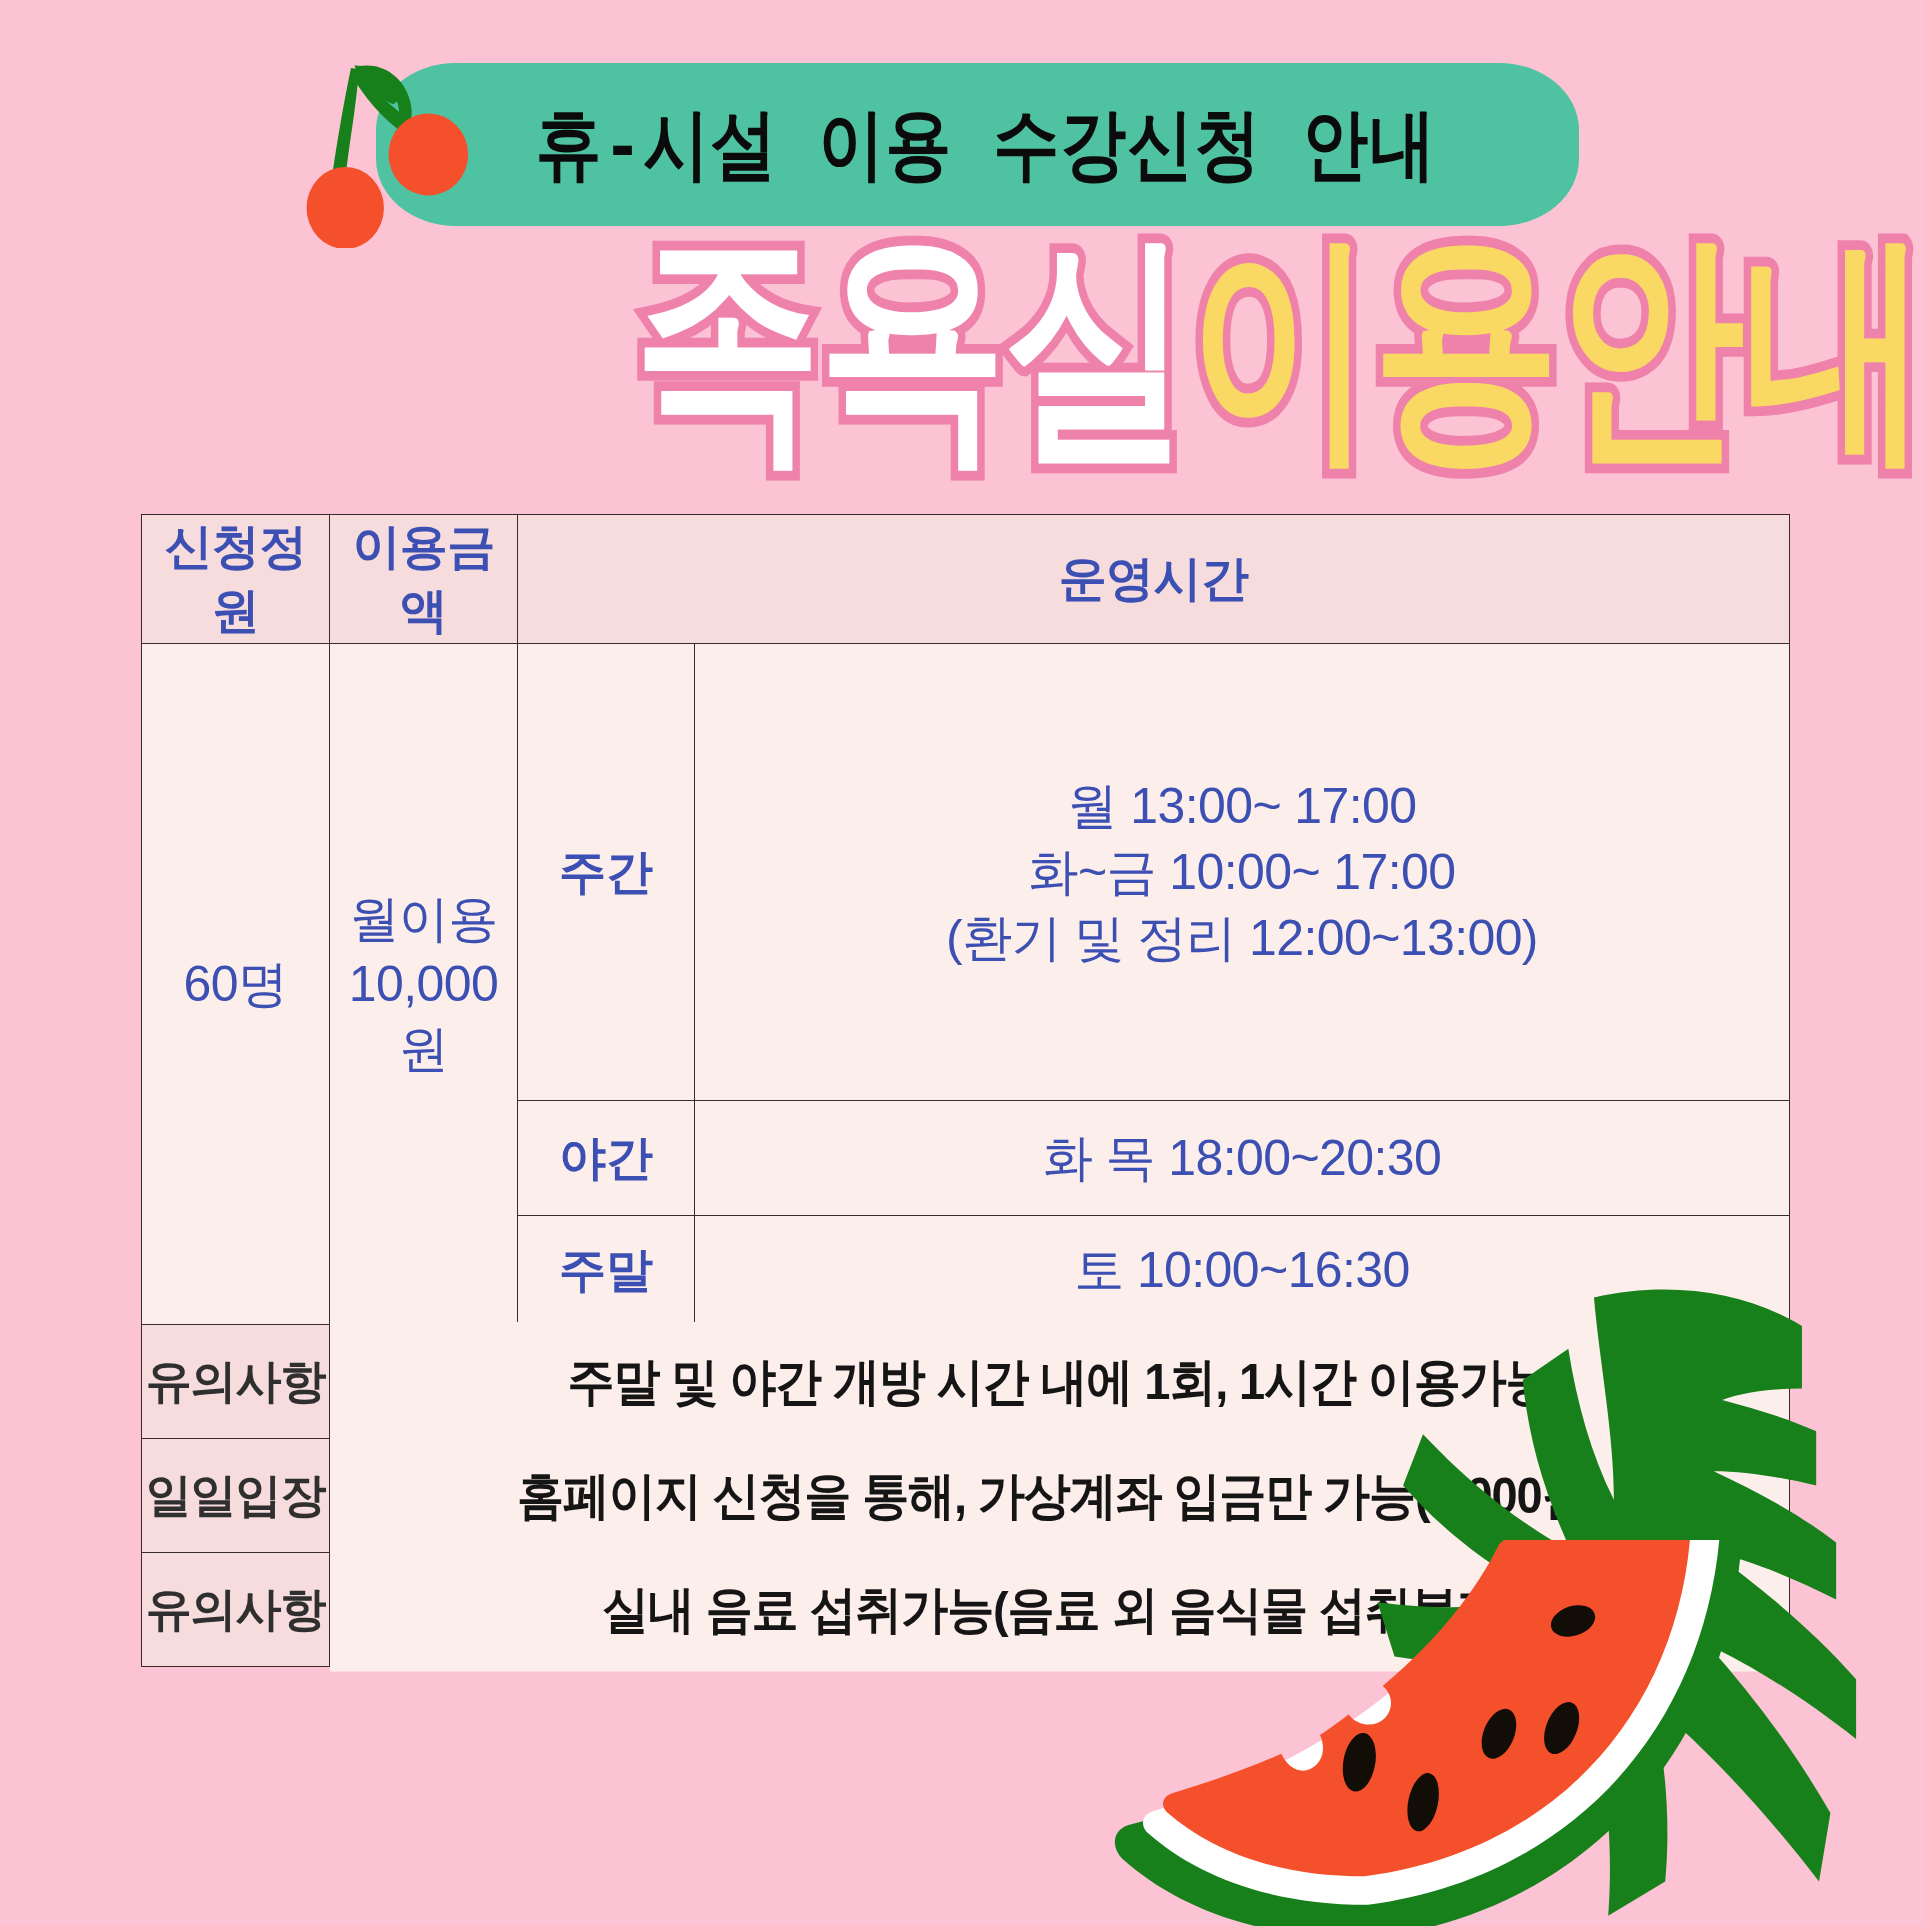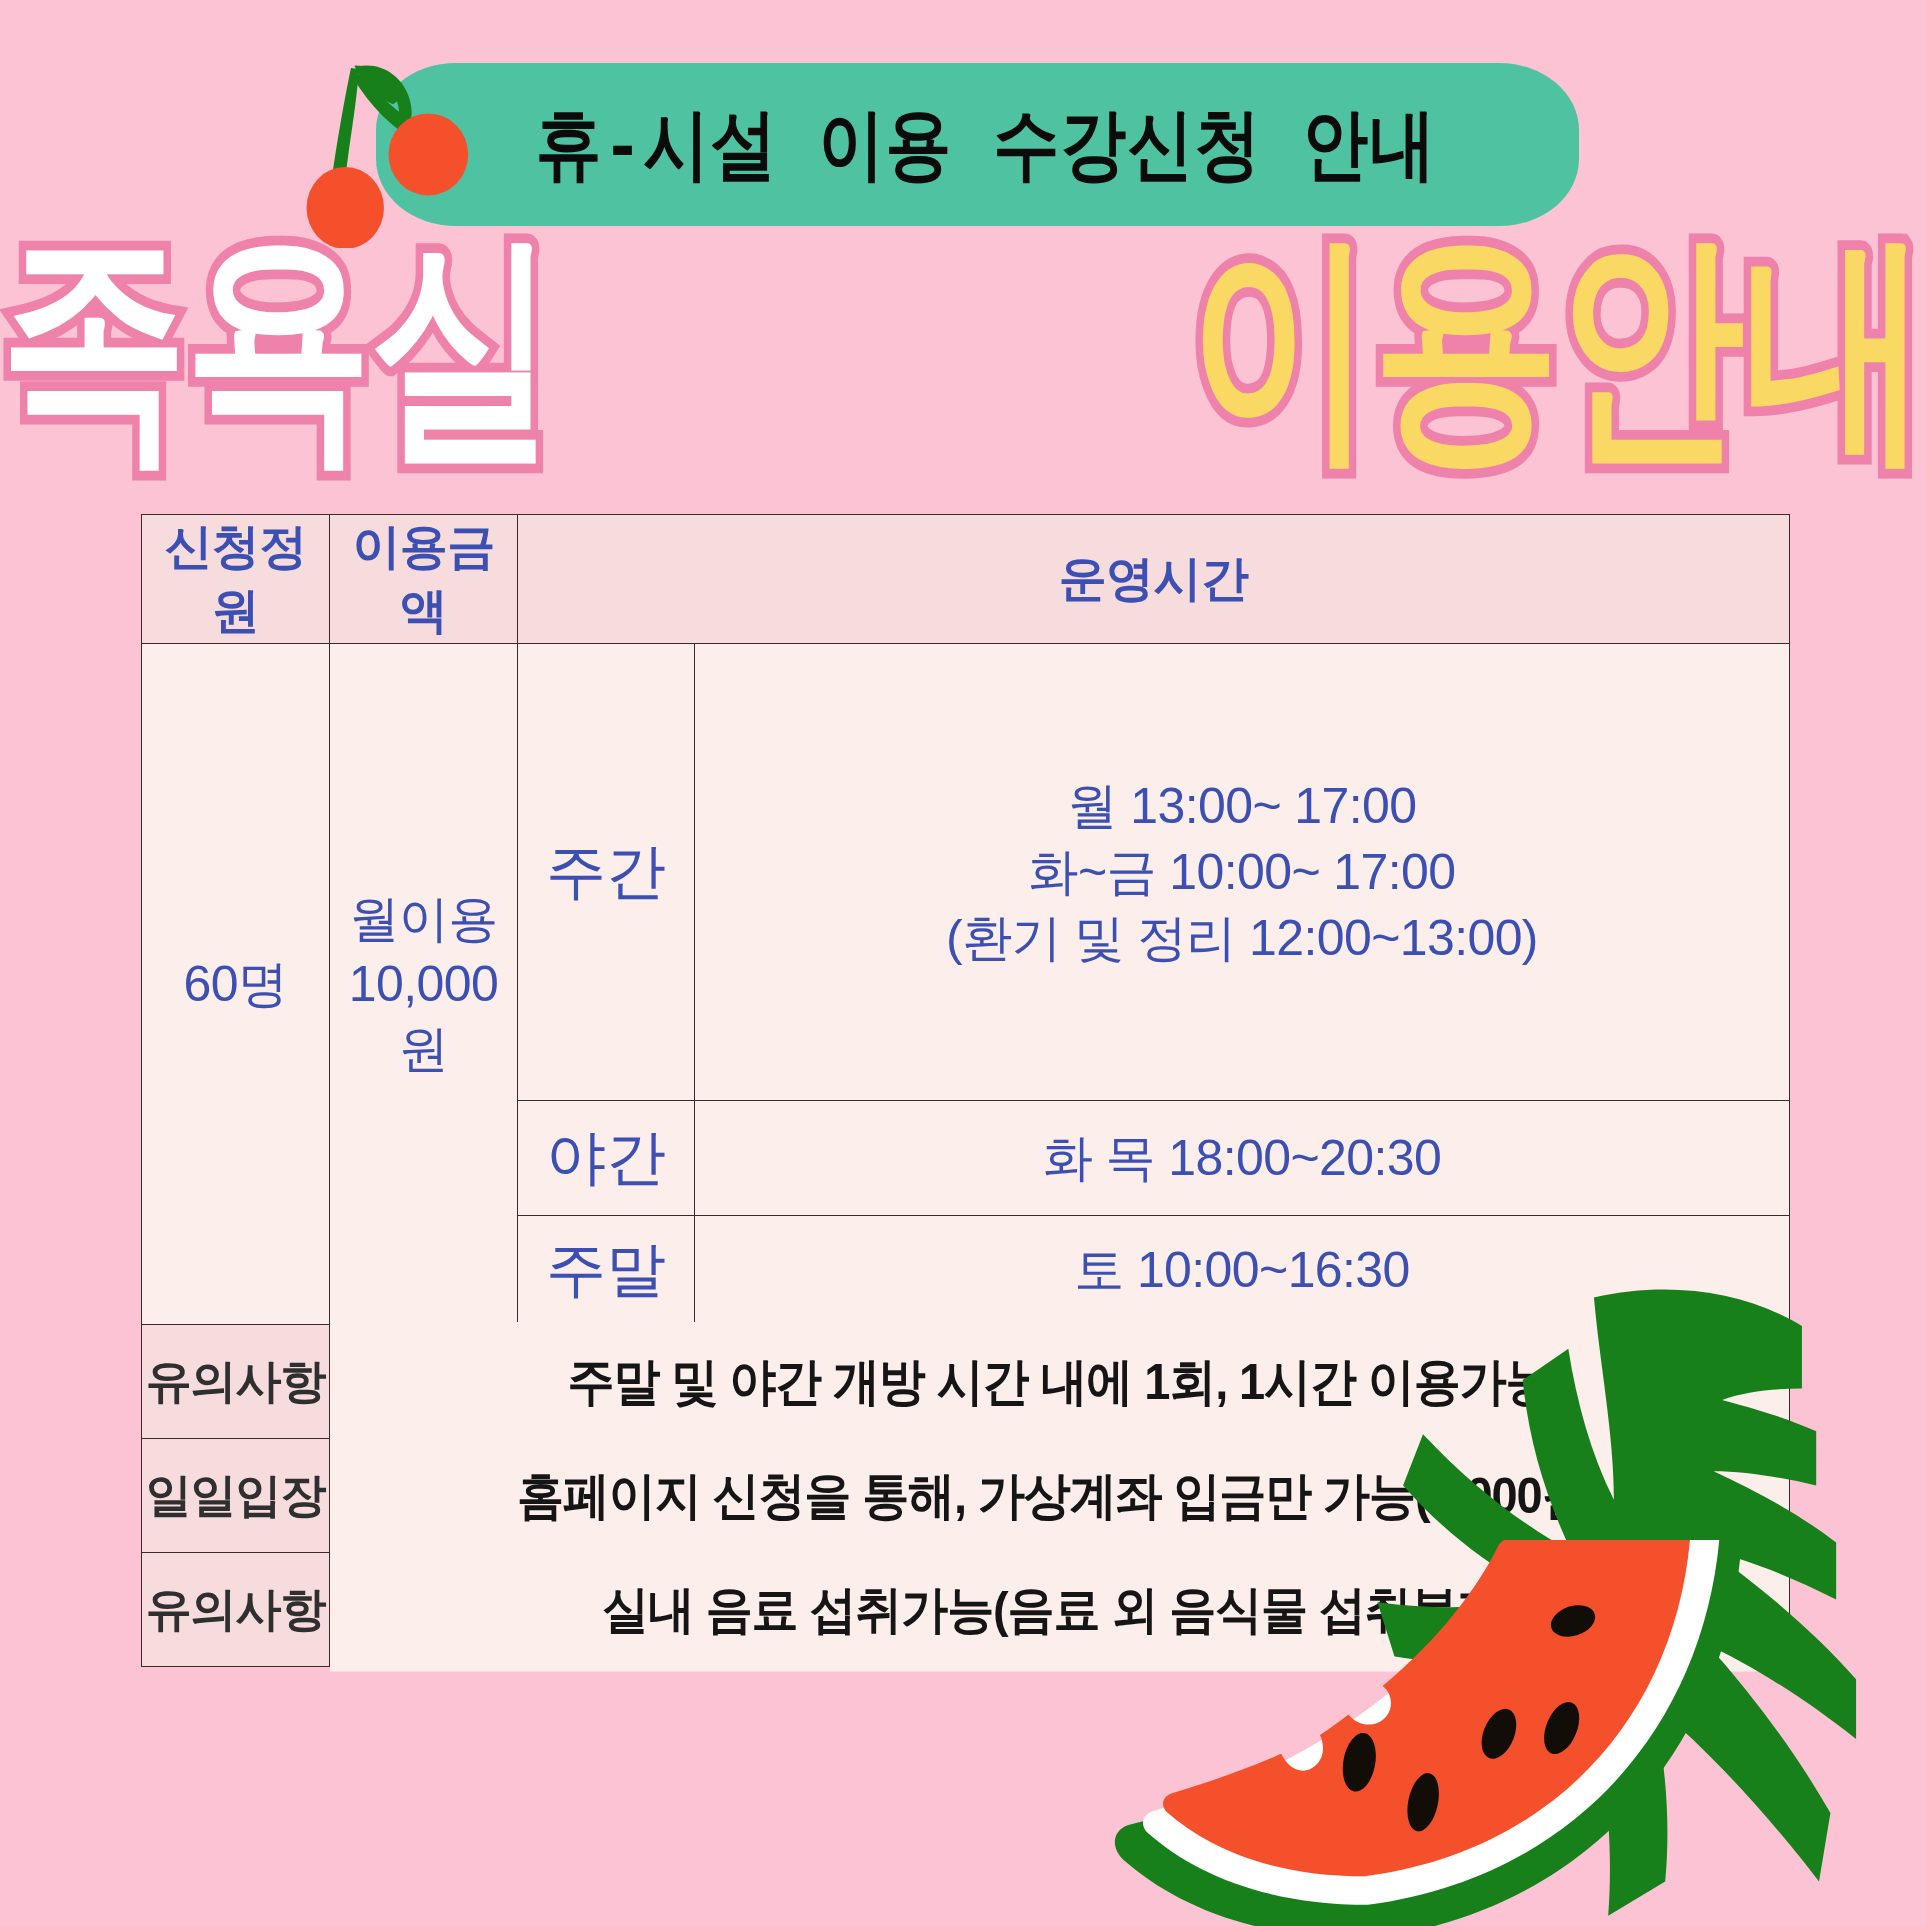--- a/index.html
+++ b/index.html
@@ -62,21 +62,21 @@
 
   
   #main-title {
     position: absolute;
     left: 0;
     top: 225px;
     width: 100%;
     height: 239px;
     display: flex;
     align-items: center;
-    justify-content: space-between;
+    justify-content: flex-end;
     white-space: nowrap;
     font-size: 188px;
     font-weight: 700;
     line-height: 1;
     letter-spacing: -3.4px;
   }
   #main-title .t1,
   #main-title .t2 {
     -webkit-text-stroke: 15px #EE82AA;
     paint-order: stroke fill;
@@ -120,22 +120,22 @@
     transform-origin: center;
   }
   .blue-cell {
     color: #3C4FB2;
     font-size: 50px;
     font-weight: 500;
     letter-spacing: -0.6px;
   }
   .blue-sub {
     color: #3C4FB2;
-    font-size: 60px;
-    font-weight: 400;
+    font-size: 47px;
+    font-weight: 700;
   }
   .black-cell {
     color: #151515;
     font-size: 47px;
     font-weight: 700;
     letter-spacing: -1.1px;
     transform: scaleY(1.08);
   }
   .hours-line { line-height: 1.32; }
   .stack-line { line-height: 1.30; }

